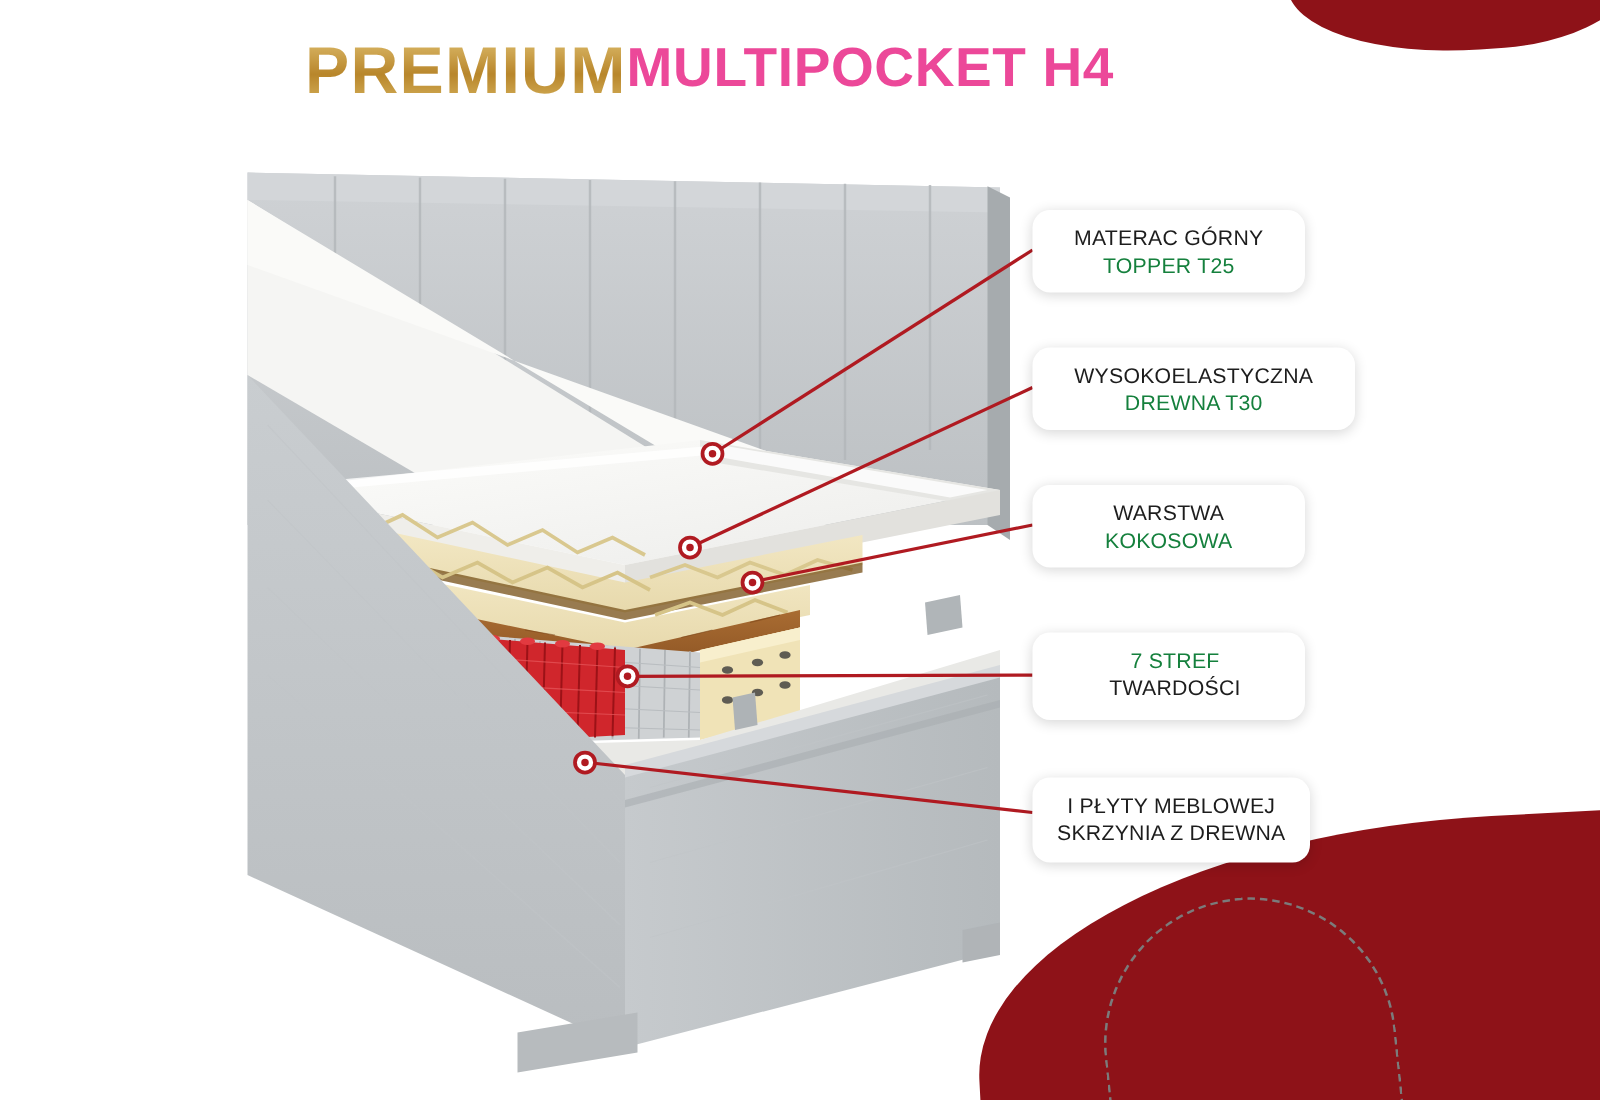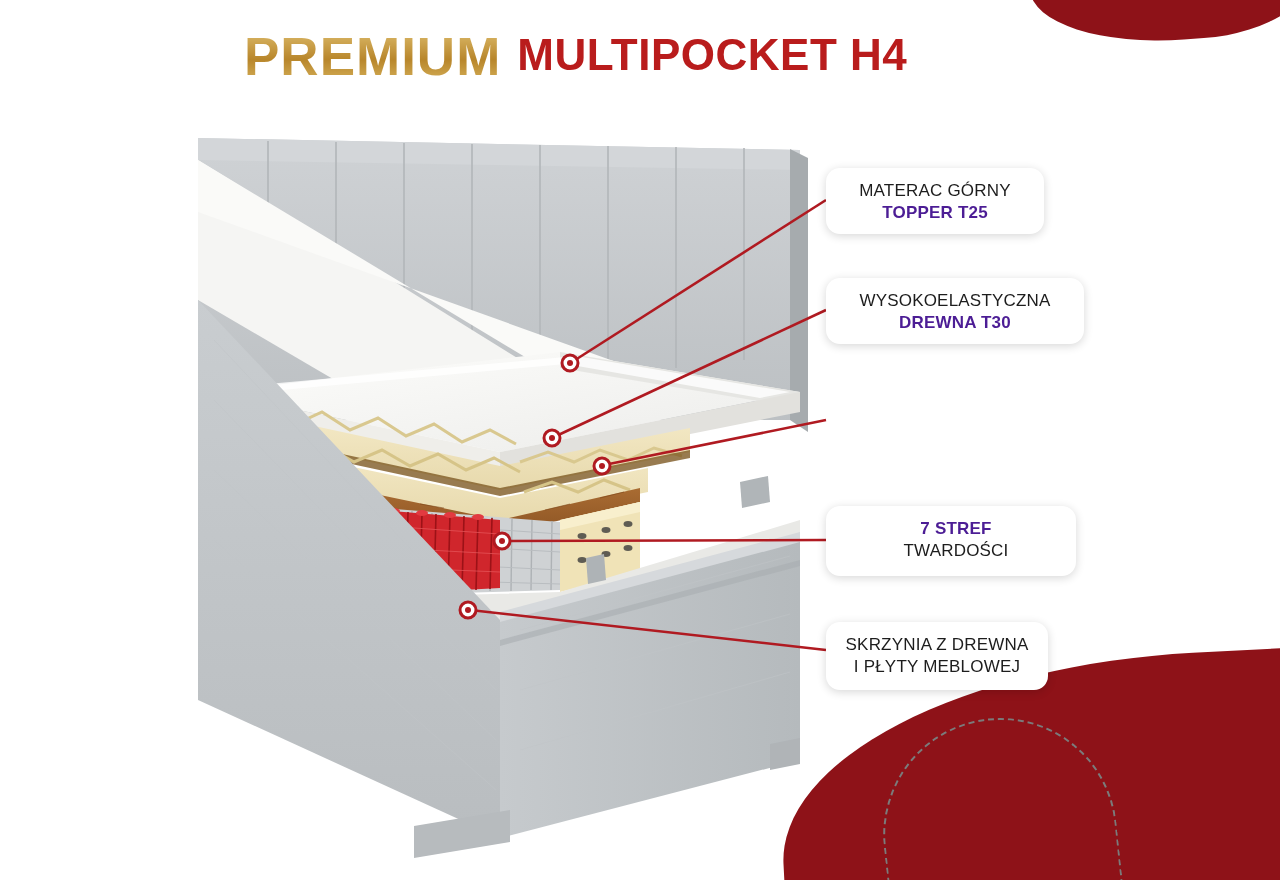--- a/index.html
+++ b/index.html
@@ -69,54 +69,53 @@
     letter-spacing: 1px;
     color: #c49a3c;
     background: linear-gradient(180deg, #e0c071 0%, #b8862b 55%, #d8b45e 100%);
     -webkit-background-clip: text;
     background-clip: text;
     color: transparent;
   }
   .title-rest {
     font-size: 44px;
     font-weight: bold;
-    color: #b91c1c;
+    color: #ec4899;
     letter-spacing: 0.5px;
-    margin-left: 16px;
     position: relative;
     top: -5px;
   }
 
   
   .callout {
     position: absolute;
     background: #ffffff;
     border-radius: 14px;
     box-shadow: 0 2px 10px rgba(0,0,0,0.16);
     text-align: center;
     padding: 12px 10px;
     box-sizing: border-box;
     line-height: 1.32;
     font-size: 17px;
     color: #1d1d1d;
     letter-spacing: 0.2px;
   }
   .callout .hl {
-    color: #4c1d95;
-    font-weight: bold;
+    color: #15803d;
+    font-weight: normal;
     display: block;
   }
   .callout .pl {
     display: block;
   }
 
   #callout-0 { left: 826px; top: 168px;  width: 218px; height: 66px; }
   #callout-1 { left: 826px; top: 278px;  width: 258px; height: 66px; }
   #callout-2 { left: 826px; top: 388px;  width: 218px; height: 66px; }
-  #callout-3 { left: 826px; top: 506px;  width: 250px; height: 70px; padding-left: 20px; }
+  #callout-3 { left: 826px; top: 506px;  width: 218px; height: 70px; padding-left: 20px; }
   #callout-4 { left: 826px; top: 622px;  width: 222px; height: 68px; }
 
   
   svg.layer {
     position: absolute;
     left: 0;
     top: 0;
     width: 1280px;
     height: 880px;
     overflow: visible;
@@ -367,24 +366,28 @@
   <div class="callout" id="callout-0">
     <span class="pl">MATERAC GÓRNY</span>
     <span class="hl">TOPPER T25</span>
   </div>
 
   <div class="callout" id="callout-1">
     <span class="pl">WYSOKOELASTYCZNA</span>
     <span class="hl">DREWNA T30</span>
   </div>
 
+  <div class="callout" id="callout-2">
+    <span class="pl">WARSTWA</span>
+    <span class="hl">KOKOSOWA</span>
+  </div>
 
   <div class="callout" id="callout-3">
     <span class="hl">7 STREF</span>
     <span class="pl">TWARDOŚCI</span>
   </div>
 
   <div class="callout" id="callout-4">
+    <span class="pl">I PŁYTY MEBLOWEJ</span>
     <span class="pl">SKRZYNIA Z DREWNA</span>
-    <span class="pl">I PŁYTY MEBLOWEJ</span>
   </div>
 
 </div>
 
 </body></html>

